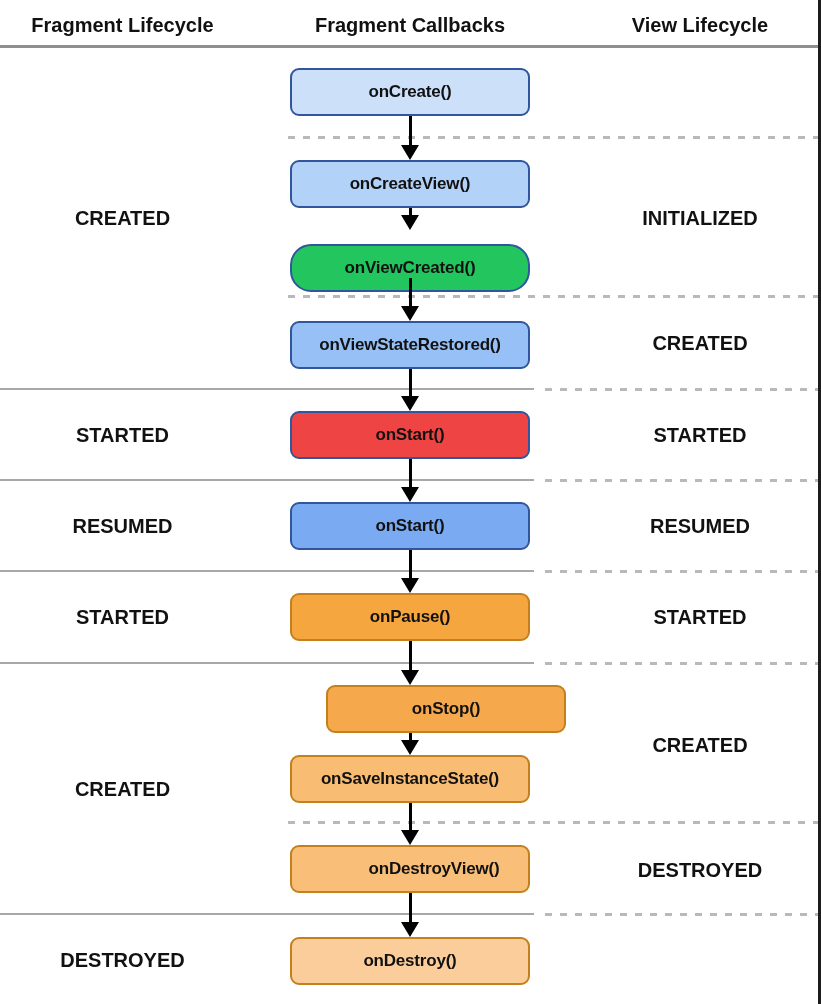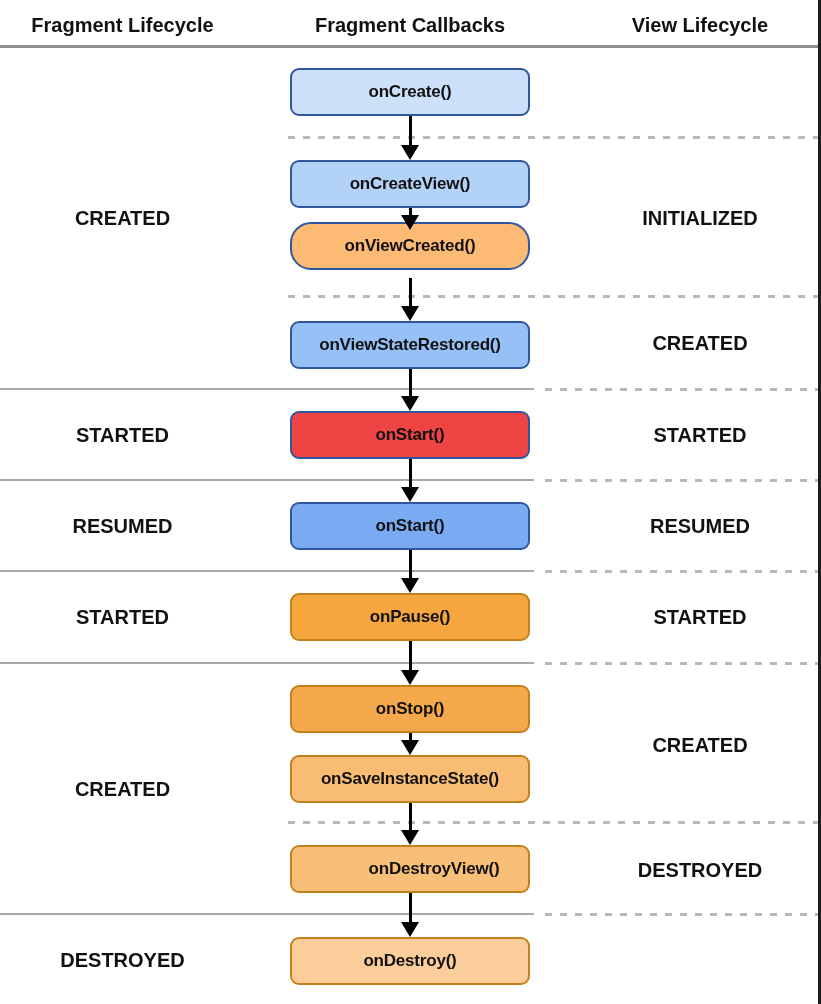--- a/index.html
+++ b/index.html
@@ -81,36 +81,36 @@
   <div class="state state-right" style="top:605px">STARTED</div>
   <div class="state state-right" style="top:733px">CREATED</div>
   <div class="state state-right" style="top:858px">DESTROYED</div>
 
   <div class="cb" style="top: 68px; background-color: rgb(204, 224, 250); border-color: rgb(49, 86, 157);">
       <span>onCreate()</span>
     </div>
   <div class="cb" style="top: 160px; background-color: rgb(179, 210, 248); border-color: rgb(49, 86, 157);">
       <span>onCreateView()</span>
     </div>
-  <div class="cb" style="top: 222px; background-color: #fdba74; border-color: rgb(49, 86, 157); border-radius: 21px;">
+  <div class="cb" style="top: 244px; background-color: #22c55e; border-color: rgb(49, 86, 157); border-radius: 21px;">
       <span>onViewCreated()</span>
     </div>
   <div class="cb" style="top: 321px; background-color: rgb(151, 192, 246); border-color: rgb(49, 86, 157);">
       <span>onViewStateRestored()</span>
     </div>
   <div class="cb" style="top: 411px; background-color: #ef4444; border-color: rgb(49, 86, 157);">
       <span>onStart()</span>
     </div>
   <div class="cb" style="top: 502px; background-color: rgb(122, 171, 242); border-color: rgb(49, 86, 157);">
       <span>onStart()</span>
     </div>
   <div class="cb" style="top: 593px; background-color: rgb(246, 166, 63); border-color: rgb(195, 128, 29);">
       <span>onPause()</span>
     </div>
-  <div class="cb" style="top: 685px; background-color: rgb(246, 169, 76); border-color: rgb(195, 128, 29);">
+  <div class="cb" style="top: 685px; background-color: rgb(246, 169, 76); border-color: rgb(195, 128, 29); margin-left: 36px;">
       <span>onStop()</span>
     </div>
   <div class="cb" style="top: 755px; background-color: rgb(248, 188, 114); border-color: rgb(195, 128, 29);">
       <span>onSaveInstanceState()</span>
     </div>
   <div class="cb" style="top: 845px; background-color: rgb(249, 191, 120); border-color: rgb(195, 128, 29); padding-left: 48px;">
       <span>onDestroyView()</span>
     </div>
   <div class="cb" style="top: 937px; background-color: rgb(250, 205, 154); border-color: rgb(195, 128, 29);">
       <span>onDestroy()</span>

